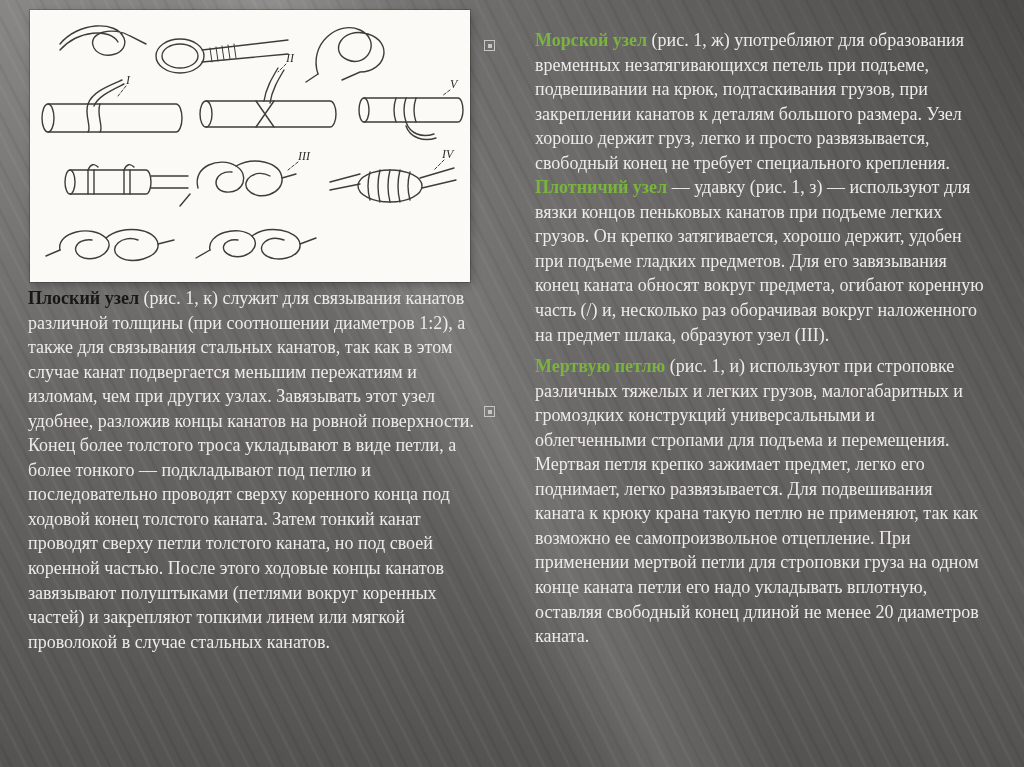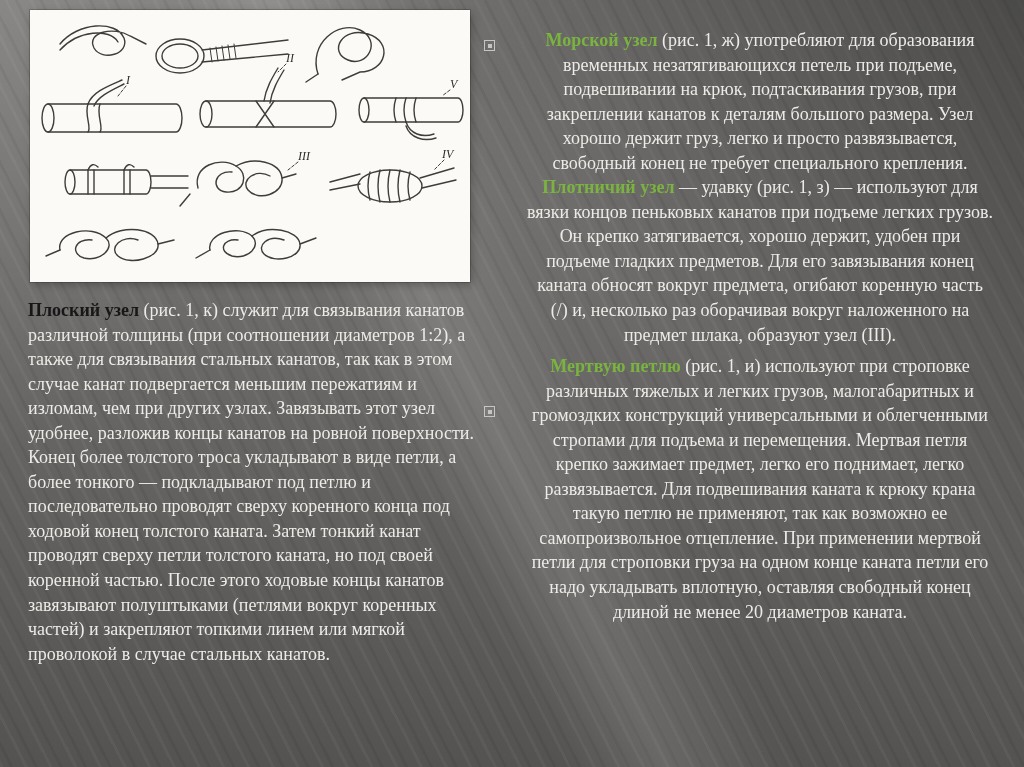--- a/index.html
+++ b/index.html
@@ -16,28 +16,28 @@
       linear-gradient(180deg, #7b7a78, #676563 55%, #545352);
   }
 
   .figure {
     position:absolute; left:30px; top:10px; width:440px; height:272px;
     background:#fbfaf6; box-shadow:0 0 0 1px rgba(0,0,0,.18), 2px 3px 8px rgba(0,0,0,.25);
   }
   .figure svg { display:block; }
 
   .left-col {
-    position:absolute; left:28px; top:298px; width:454px;
+    position:absolute; left:28px; top:286px; width:454px;
     color:#edebe7; font-size:18px; line-height:24.55px;
   }
   .right-col {
     position:absolute; left:527px; top:28px; width:466px;
     color:#edebe7; font-size:18px; line-height:24.55px;
   }
-  .right-col p { margin:0 0 7px;text-align:center; }
+  .right-col p { margin:0 8px 7px; }
   .right-col p.joined { margin-bottom:0; }
 
   .h-green { color:#7ab33f; font-weight:bold; }
   .h-dark  { color:#171717; font-weight:bold; }
 
   .bullet {
     position:absolute; left:484px; width:11px; height:11px;
     border:1px solid #c6c5c1; display:flex; align-items:center; justify-content:center;
   }
   .bullet::after { content:""; width:4px; height:4px; background:#c6c5c1; }

